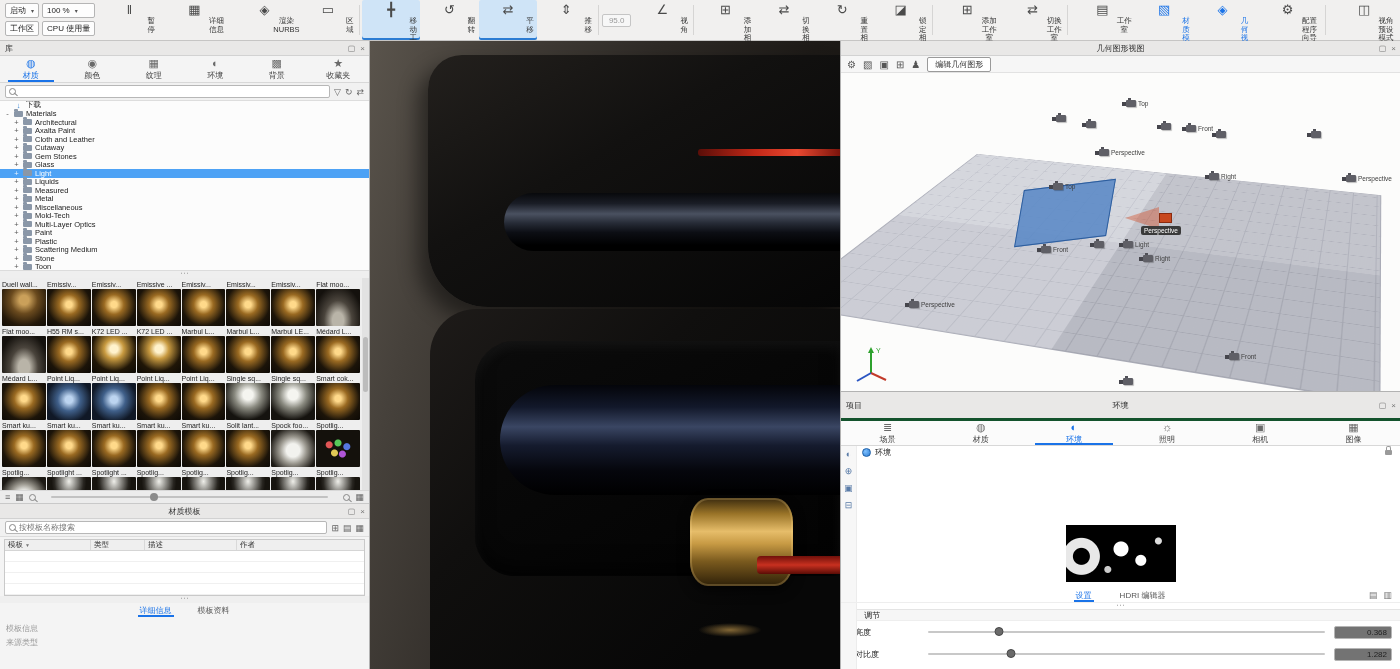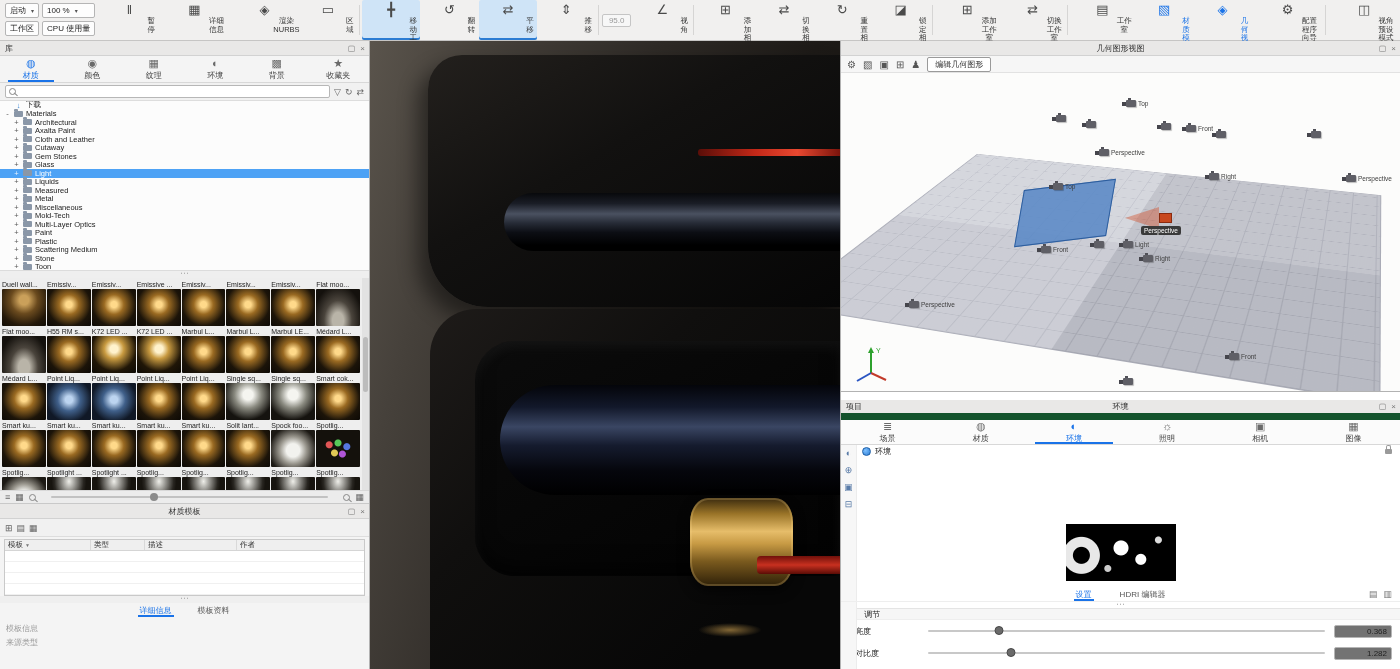--- a/index.html
+++ b/index.html
@@ -107,21 +107,21 @@
   .camchip { position:absolute; left:300px; top:153px; background:#3a3a3a; color:#fff; font-size:6.5px; padding:0 3px; border-radius:2px; line-height:9px; }
   .cam { position:absolute; display:flex; align-items:center; gap:2px; }
   .cambody { width:10px; height:7px; background:#5f5f66; border-radius:1px; position:relative; box-shadow:1px 1px 1px rgba(0,0,0,.25); flex:none; }
   .cambody::before { content:""; position:absolute; left:-4px; top:1.5px; width:4px; height:4px; background:#45454c; }
   .cambody::after { content:""; position:absolute; top:-2px; left:2px; width:3px; height:2px; background:#515158; }
   .camlbl { font-size:6.5px; color:#3d3d3d; white-space:nowrap; }
   .axis-gizmo { position:absolute; left:8px; bottom:6px; }
 
   
   #project-panel { position:absolute; left:840px; top:391px; width:560px; height:278px; border-left:1px solid #b2b2b2; border-top:1px solid #b2b2b2; background:#fff; display:flex; flex-direction:column; }
-  .p-head { height:20px; flex:none; background:#e9e8e7; border-bottom:7px solid #14532d; display:flex; align-items:center; font-size:8px; color:#333; padding:0 5px; position:relative;margin-top:8px; }
+  .p-head { height:29px; flex:none; background:#e9e8e7; border-bottom:3px solid #14532d; display:flex; align-items:center; font-size:8px; color:#333; padding:0 5px; position:relative; }
   .p-head .mid { position:absolute; left:0; right:0; text-align:center; }
   #proj-tabs { height:25px; flex:none; display:flex; border-bottom:1px solid #d8d8d8; background:#fbfbfb; }
   .proj-body { position:relative; flex:1; background:#fff; }
   .side-strip { position:absolute; left:0; top:0; bottom:0; width:16px; background:#f7f7f7; border-right:1px solid #ececec; display:flex; flex-direction:column; align-items:center; gap:7px; padding-top:3px; }
   .ss-ic { font-size:9px; color:#5a7ca8; }
   .env-row { margin-left:16px; height:13px; display:flex; align-items:center; gap:4px; padding-left:5px; font-size:8px; color:#222; }
   .globe { width:9px; height:9px; border-radius:50%; background:radial-gradient(circle at 35% 35%,#7ec0ff,#2b7cd3); border:1px solid #1c5fa8; flex:none; }
   .lock { width:7px; height:5px; background:#9a9a9a; border-radius:1px; position:relative; margin-left:auto; margin-right:8px; }
   .lock::before { content:""; position:absolute; left:1px; top:-4px; width:3px; height:3px; border:1px solid #9a9a9a; border-bottom:none; border-radius:2px 2px 0 0; }
   .hdri { width:110px; height:57px; margin:66px auto 0; background:#000;
@@ -587,20 +587,24 @@
   </div>
 
   <div class="panel-head centered">
     <span>材质模板</span>
     <span class="ph-icons">
         <span>▢</span>
         <span>×</span>
       </span>
   </div>
   <div class="search-row">
+    <div class="search-box">
+      <span class="mag"></span>
+      <input placeholder="按模板名称搜索" style="">
+    </div>
     <span class="sr-ic">⊞</span>
     <span class="sr-ic">▤</span>
     <span class="sr-ic">▦</span>
   </div>
   <div class="tmpl-table">
     <div class="tt-head">
         <div class="tt-cell c0">模板<span class="sorter">▼</span></div>
         <div class="tt-cell c1">类型</div>
         <div class="tt-cell c2">描述</div>
         <div class="tt-cell c3">作者</div>

